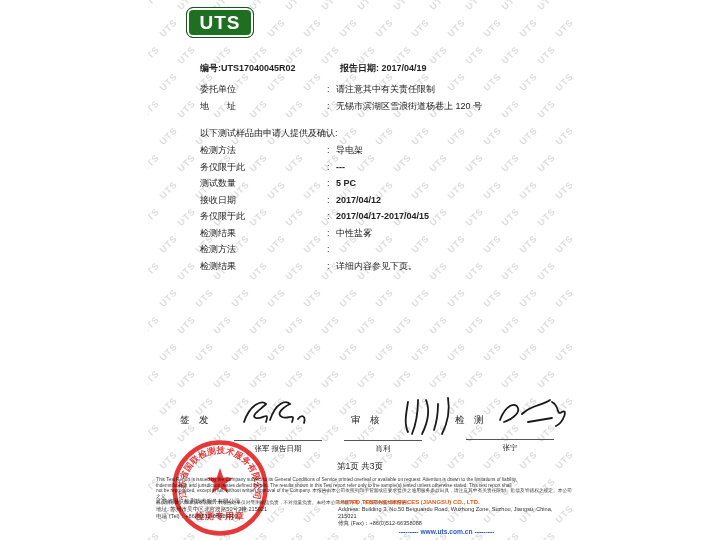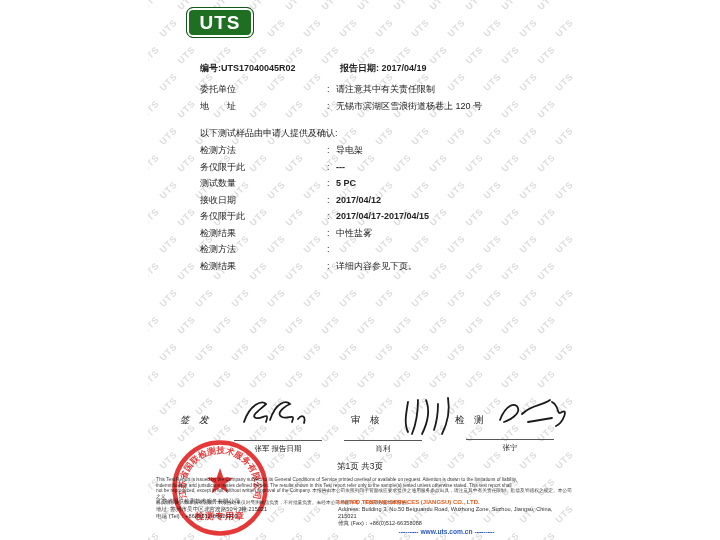--- a/index.html
+++ b/index.html
@@ -386,21 +386,21 @@
         <span class="lbl">检测方法</span>
         <span class="col">:</span>
       </div>
       <div class="row">
         <span class="lbl">检测结果</span>
         <span class="col">:</span>
         <span class="val">详细内容参见下页。</span>
       </div>
     </div>
 
-    <span class="sig-label" style="left:32px;font-style:italic;">签　发</span>
+    <span class="sig-label" style="left:32px;">签　发</span>
     <svg class="sig-svg" style="left:88px;top:392px;" width="82" height="48" viewBox="0 0 82 48">
       <path d="M8 30 C14 12 26 8 30 12 C24 18 14 24 20 26 C26 28 34 18 30 30 M34 28 C40 10 50 8 54 12 C46 16 40 22 46 25 C52 28 60 20 56 30 M62 27 C66 22 70 24 68 31" fill="none" stroke="#1a1a1a" stroke-width="1.8" stroke-linecap="round"></path>
     </svg>
     <div class="sig-line" style="left:86px;width:88px;"></div>
     <div class="sig-name" style="left:86px;width:88px;">张军  报告日期</div>
 
     <span class="sig-label" style="left:203px;">审　核</span>
     <svg class="sig-svg" style="left:244px;top:394px;" width="72" height="46" viewBox="0 0 72 46">
       <path d="M16 8 C14 20 12 30 16 38 M26 6 C26 18 24 30 20 40 M34 6 C38 16 36 28 30 40 M46 10 C46 20 44 30 42 36 M56 4 C58 16 56 28 50 40" fill="none" stroke="#1a1a1a" stroke-width="1.8" stroke-linecap="round"></path>
     </svg>

